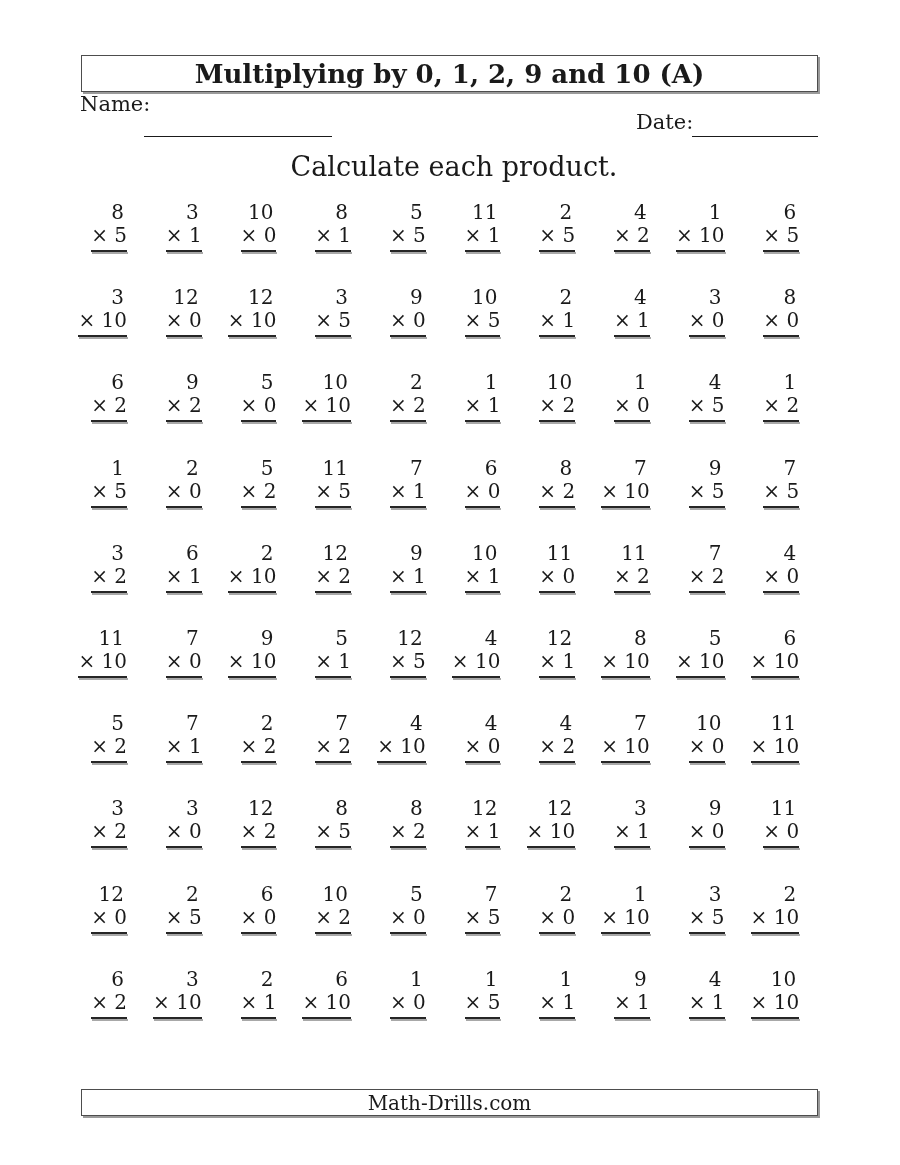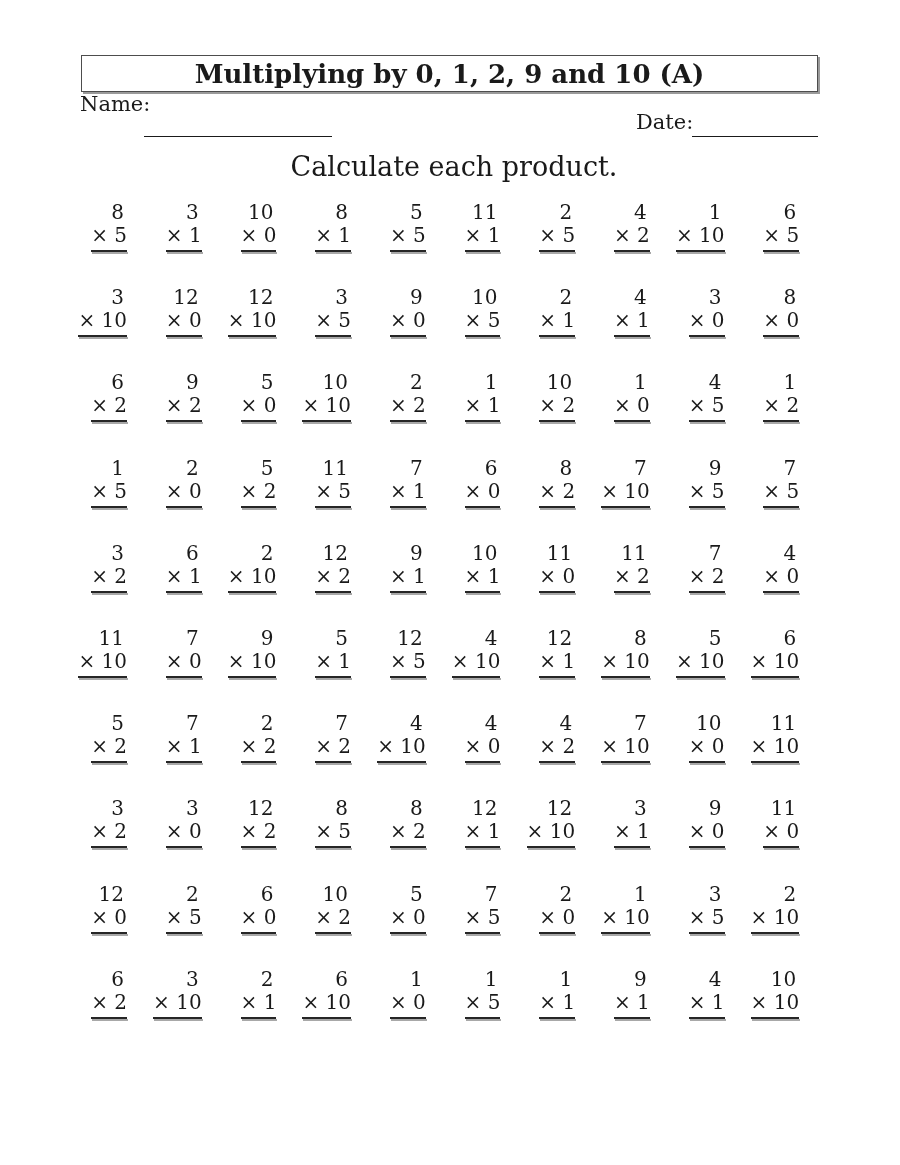--- a/index.html
+++ b/index.html
@@ -756,14 +756,17 @@
       </div>
       <div class="problem">
         <div class="top-num">10</div>
         <div class="unit">
           <div class="bottom-row"><span>× </span><span>10</span></div>
           <div class="rule"></div>
         </div>
       </div>
     </div>
 
+  <div class="box footer-box">
+    <span class="footer-text">Math-Drills.com</span>
+  </div>
 
 </div>
 
 </body></html>

